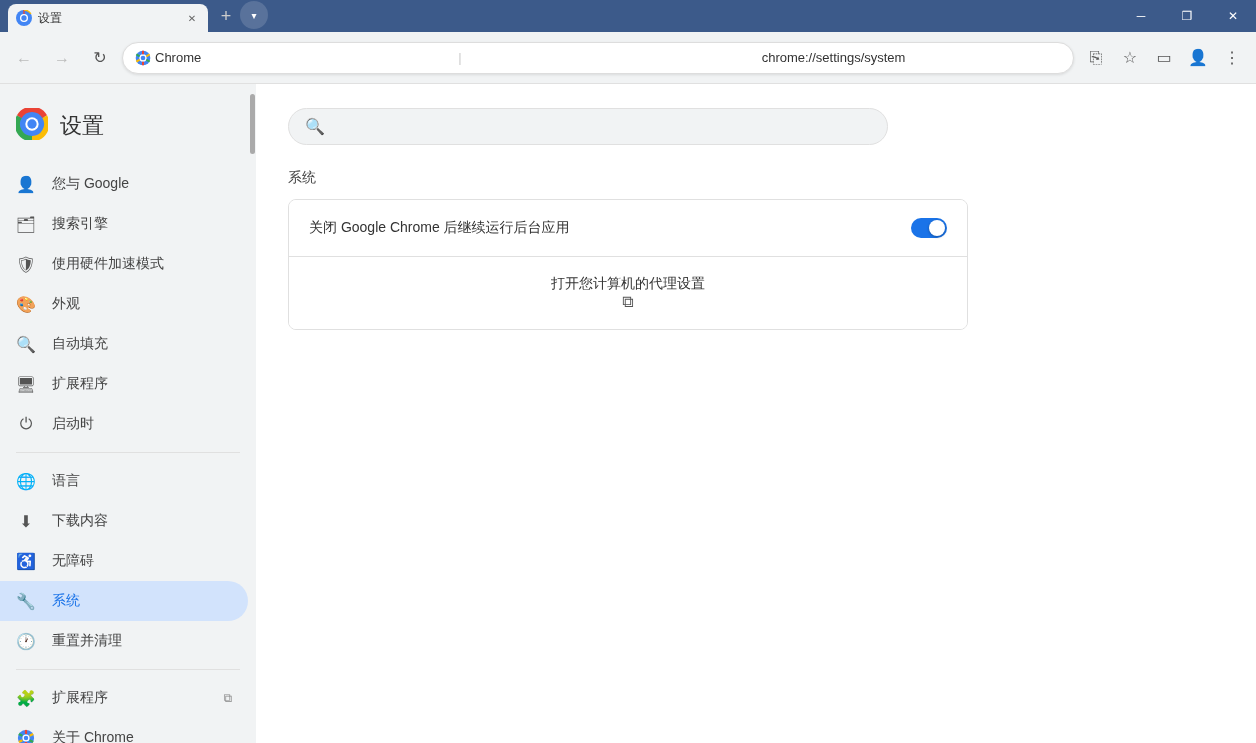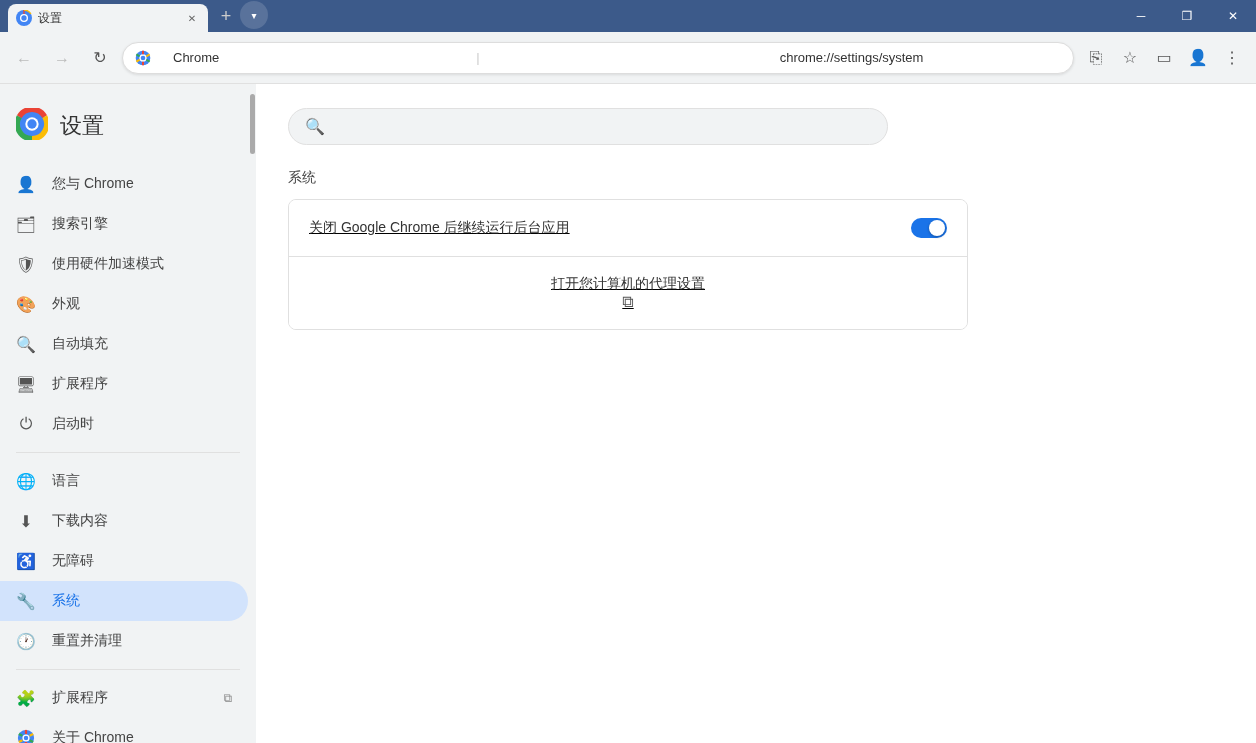--- a/index.html
+++ b/index.html
@@ -123,21 +123,21 @@
     .nav-btn.disabled { color: #bbb; cursor: default; }
     .url-bar {
       flex: 1;
       height: 32px;
       background: #fff;
       border: 1px solid #ddd;
       border-radius: 16px;
       display: flex;
       align-items: center;
       padding: 0 12px;
-      gap: 22px;
+      gap: 4px;
       box-shadow: 0 1px 3px rgba(0,0,0,0.1);
     }
     .url-favicon {
       width: 16px;
       height: 16px;
     }
     .url-text {
       font-size: 13px;
       color: #333;
       flex: 1;
@@ -280,21 +280,20 @@
       overflow: hidden;
       max-width: 680px;
     }
     .setting-row {
       display: flex;
       align-items: center;
       justify-content: space-between;
       padding: 18px 20px;
       border-bottom: 1px solid #e0e0e0;
       background: #fff;
-      text-decoration: underline;
     }
     .setting-row:last-child { border-bottom: none; flex-direction: column; }
     .setting-label {
       font-size: 14px;
       color: #333;
     }
     .toggle {
       width: 36px;
       height: 20px;
       border-radius: 10px;
@@ -402,21 +401,21 @@
           <path d="M24 46 A22 22 0 0 1 4.9 13" stroke="#34A853" stroke-width="8" fill="none"></path>
 
           <path d="M4.9 13 A22 22 0 0 1 24 2" stroke="#EA4335" stroke-width="8" fill="none"></path>
         </svg>
       </span>
       <span class="settings-title">设置</span>
     </div>
 
     <div class="sidebar-item">
       <span class="sidebar-icon">👤</span>
-      <span>您与 Chrome</span>
+      <span>您与 Google</span>
     </div>
     <div class="sidebar-item">
       <span class="sidebar-icon">🗂</span>
       <span>搜索引擎</span>
     </div>
     <div class="sidebar-item">
       <span class="sidebar-icon">🛡</span>
       <span>使用硬件加速模式</span>
     </div>
     <div class="sidebar-item">

